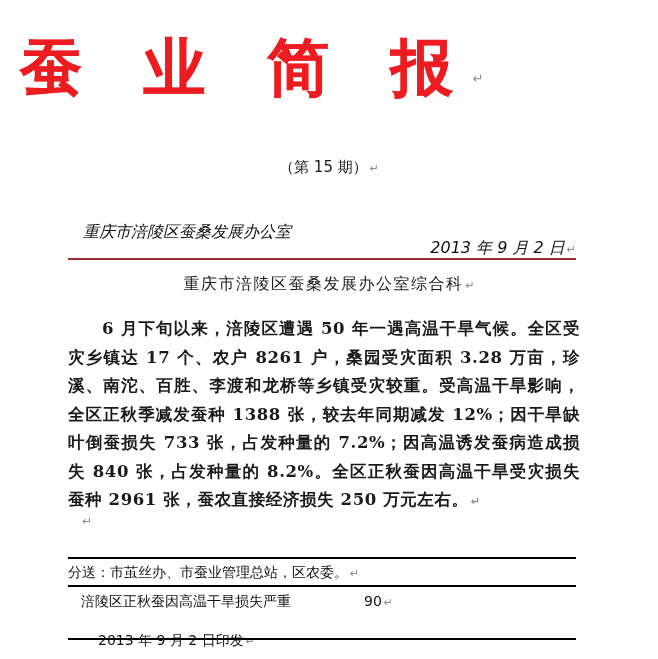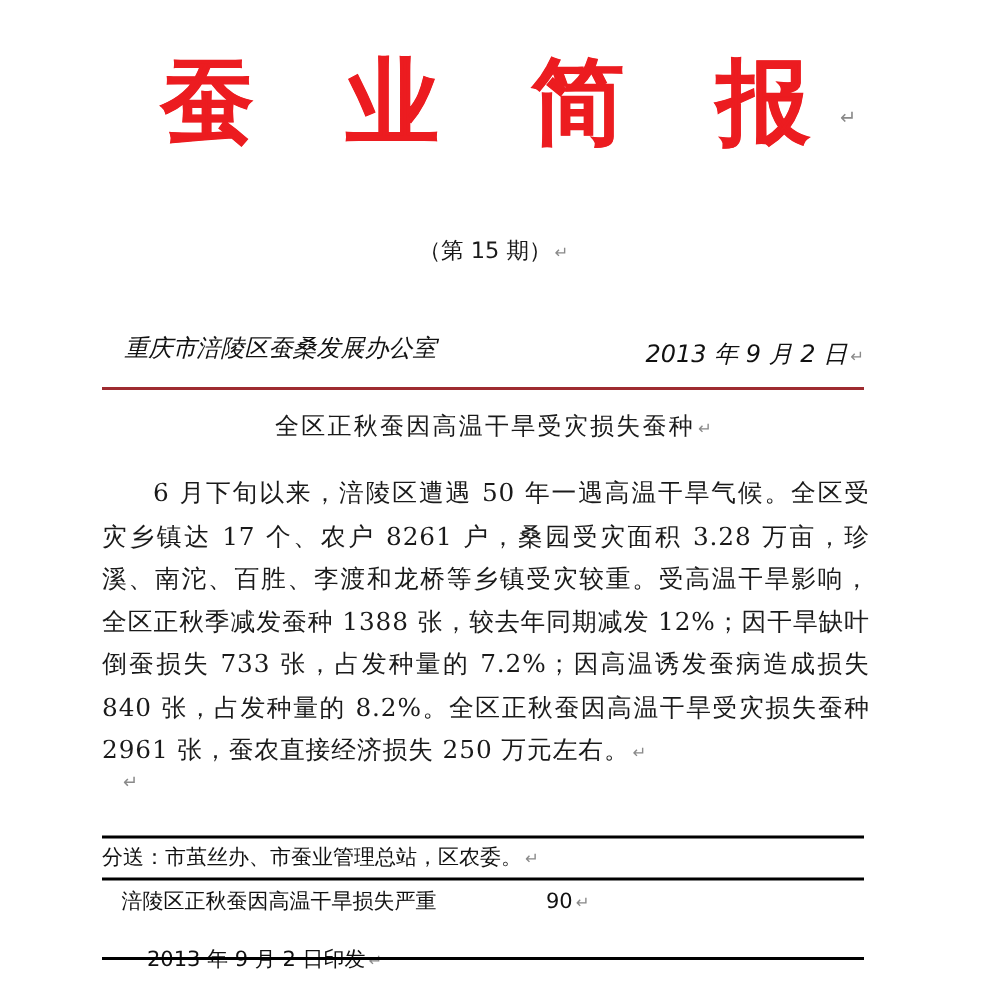--- a/index.html
+++ b/index.html
@@ -23,21 +23,21 @@
     height: 659px;
     background: #ffffff;
   }
 
   
   .masthead {
     position: absolute;
     left: 0;
     top: 32px;
     width: 658px;
-    text-align: center;
+    text-align: left;
     white-space: nowrap;
   }
   .masthead-title {
     display: inline-block;
     font-family: "DejaVu Sans", sans-serif;
     font-size: 62px;
     line-height: 72px;
     font-weight: bold;
     color: #ec1c20;
     letter-spacing: 20px;
@@ -89,21 +89,21 @@
     font-style: italic;
   }
   .header-office {
     position: absolute;
     left: 15px;
     top: 0;
   }
   .header-date {
     position: absolute;
     right: 0;
-    top: 4px;
+    top: 16px;
   }
 
   
   .red-rule {
     position: absolute;
     left: 68px;
     top: 258px;
     width: 508px;
     height: 2px;
     background: #9e2b30;
@@ -129,20 +129,21 @@
     position: absolute;
     left: 68px;
     top: 315px;
     width: 512px;
     font-family: "DejaVu Serif", serif;
     font-size: 16.5px;
     line-height: 28.5px;
     color: #1a1a1a;
     text-align: justify;
     text-justify: inter-character;
+    font-weight: bold;
   }
   .body-block p {
     margin: 0;
     text-indent: 34px;
     letter-spacing: 0.6px;
   }
   .empty-para {
     position: absolute;
     left: 82px;
     top: 514px;
@@ -236,21 +237,21 @@
   </div>
 
   <div class="header-row">
     <span class="header-office">重庆市涪陵区蚕桑发展办公室</span>
     <span class="header-date"><span>2013 年 9 月 2 日</span><span class="pilcrow-sm">↵</span></span>
   </div>
 
   <div class="red-rule"></div>
 
   <div class="article-title">
-    <span>全区正秋蚕因高温干旱受灾损失蚕种</span><span class="pilcrow-sm">↵</span>
+    <span>重庆市涪陵区蚕桑发展办公室综合科</span><span class="pilcrow-sm">↵</span>
   </div>
 
   <div class="body-block">
     <p><span>6 月下旬以来，涪陵区遭遇 50 年一遇高温干旱气候。全区受灾乡镇达 17 个、农户 8261 户，桑园受灾面积 3.28 万亩，珍溪、南沱、百胜、李渡和龙桥等乡镇受灾较重。受高温干旱影响，全区正秋季减发蚕种 1388 张，较去年同期减发 12%；因干旱缺叶倒蚕损失 733 张，占发种量的 7.2%；因高温诱发蚕病造成损失 840 张，占发种量的 8.2%。全区正秋蚕因高温干旱受灾损失蚕种 2961 张，蚕农直接经济损失 250 万元左右。</span><span class="pilcrow-sm">↵</span></p>
   </div>
   <div class="empty-para">↵</div>
 
   <div class="black-rule rule-1"></div>
 
   <div class="distrib-line">

